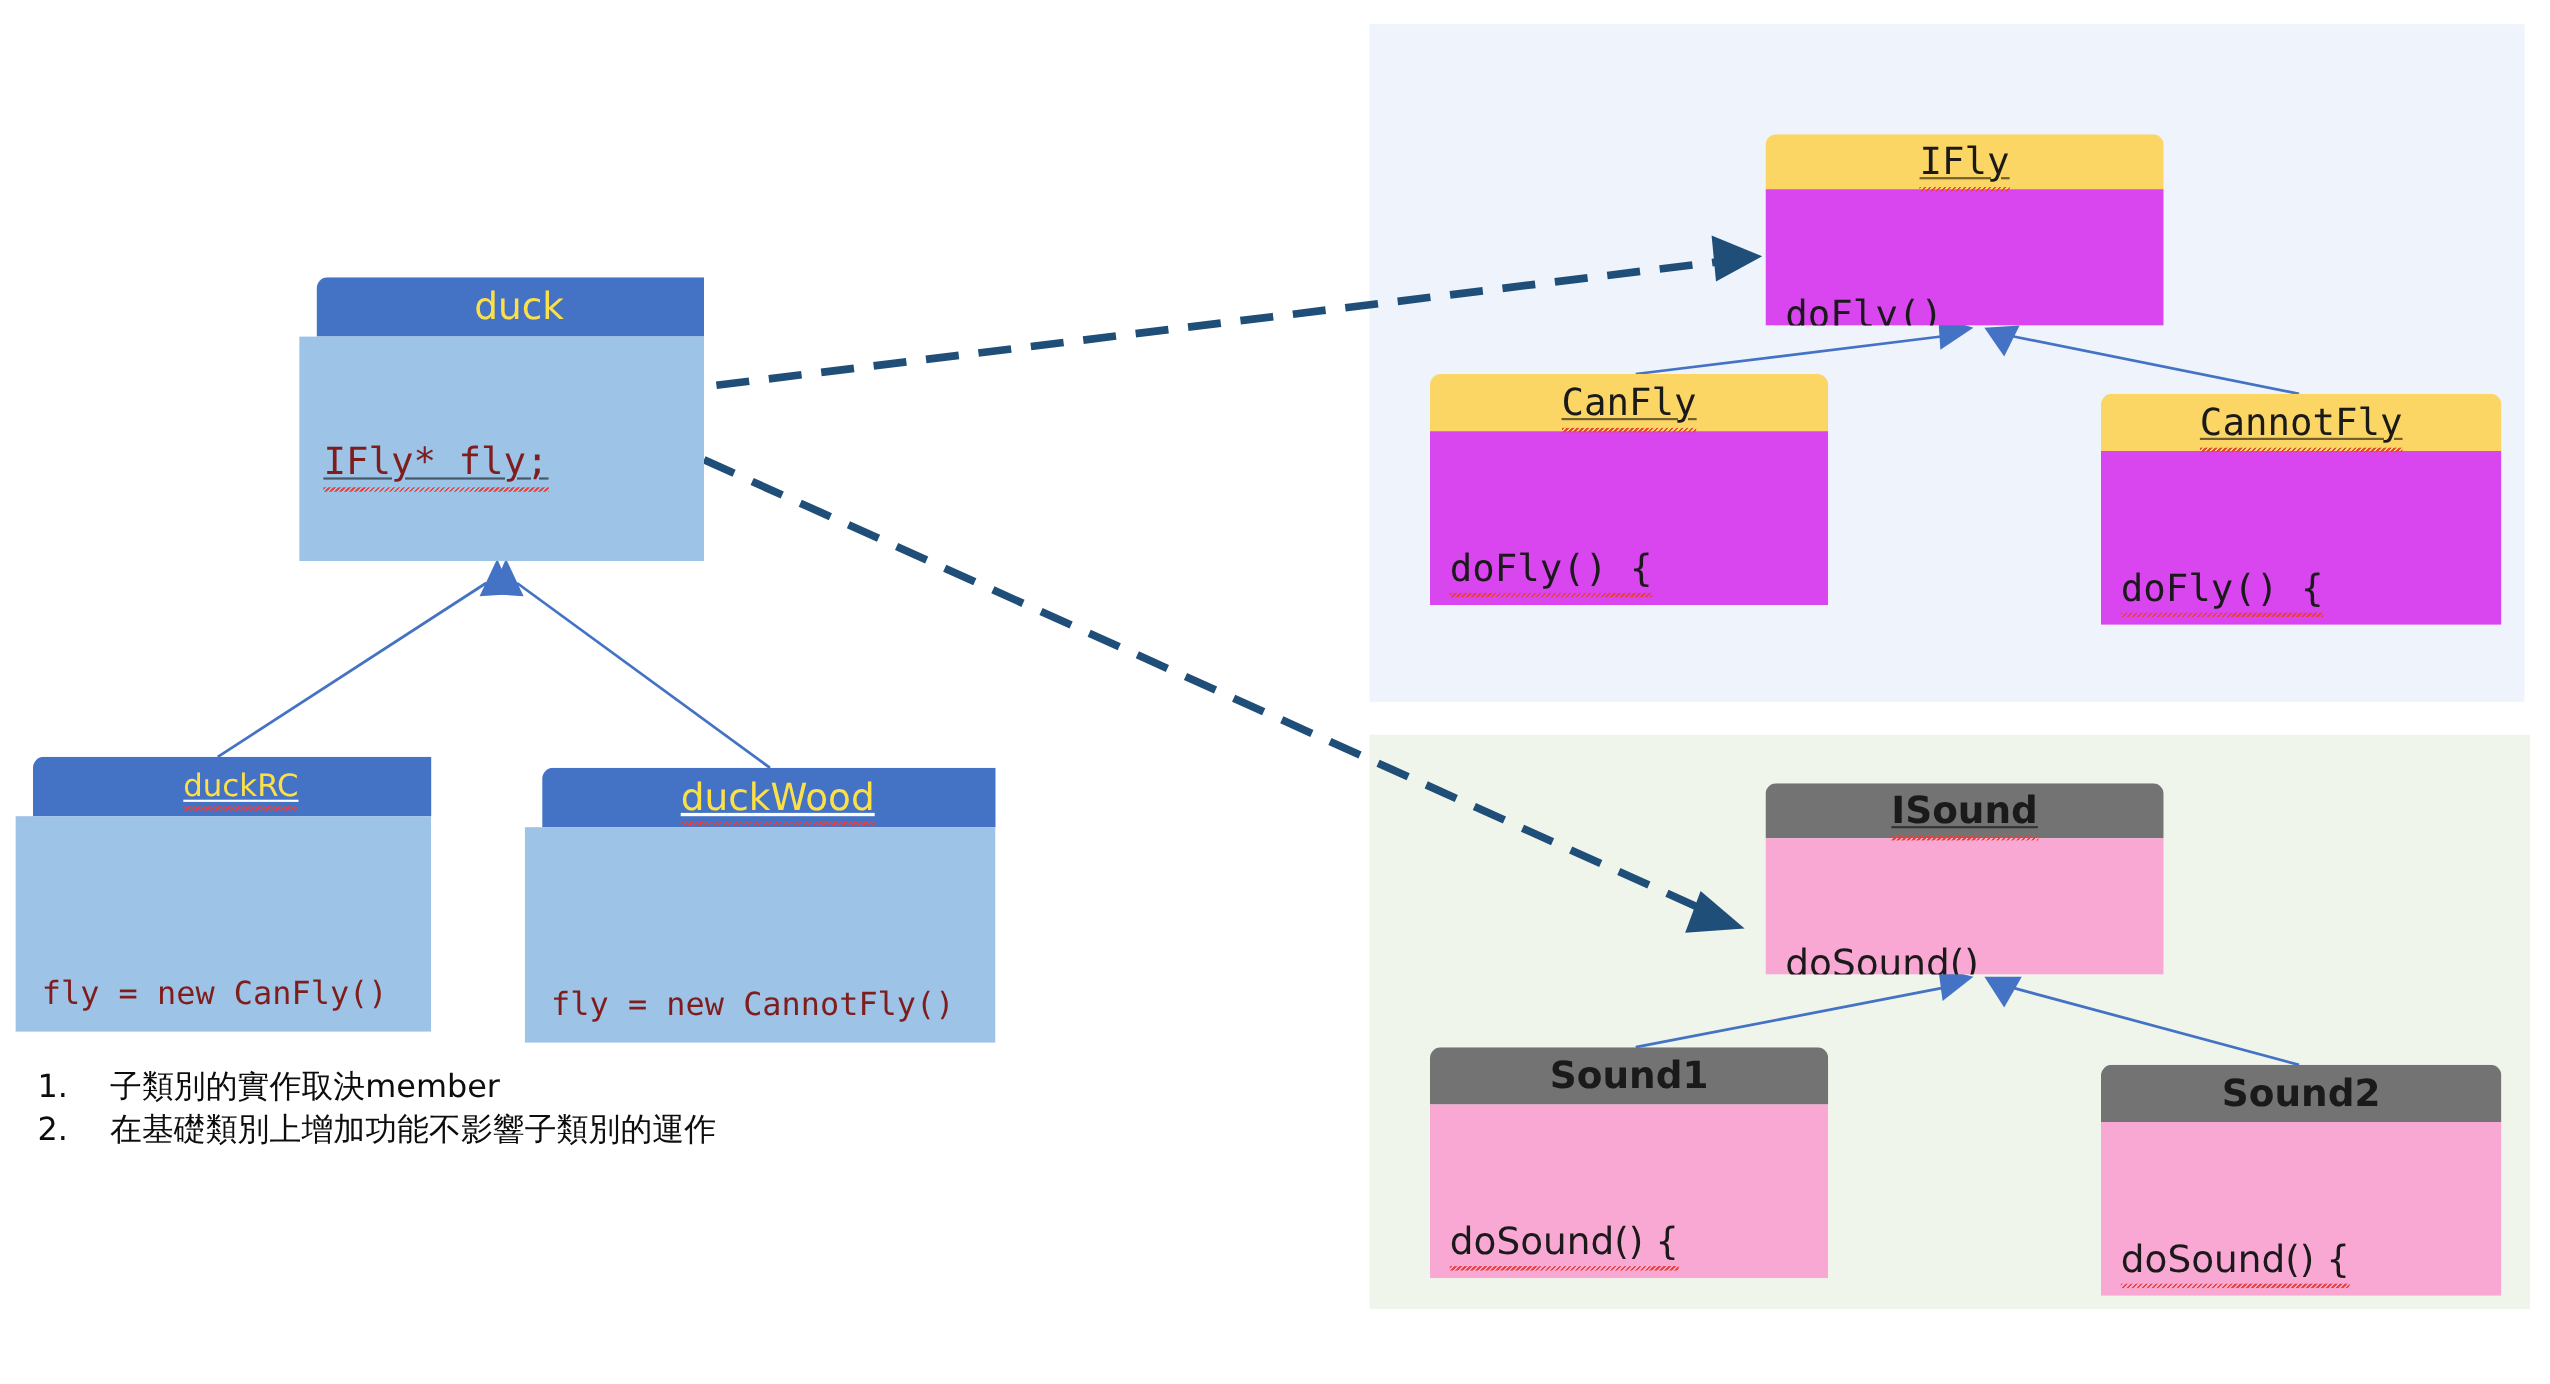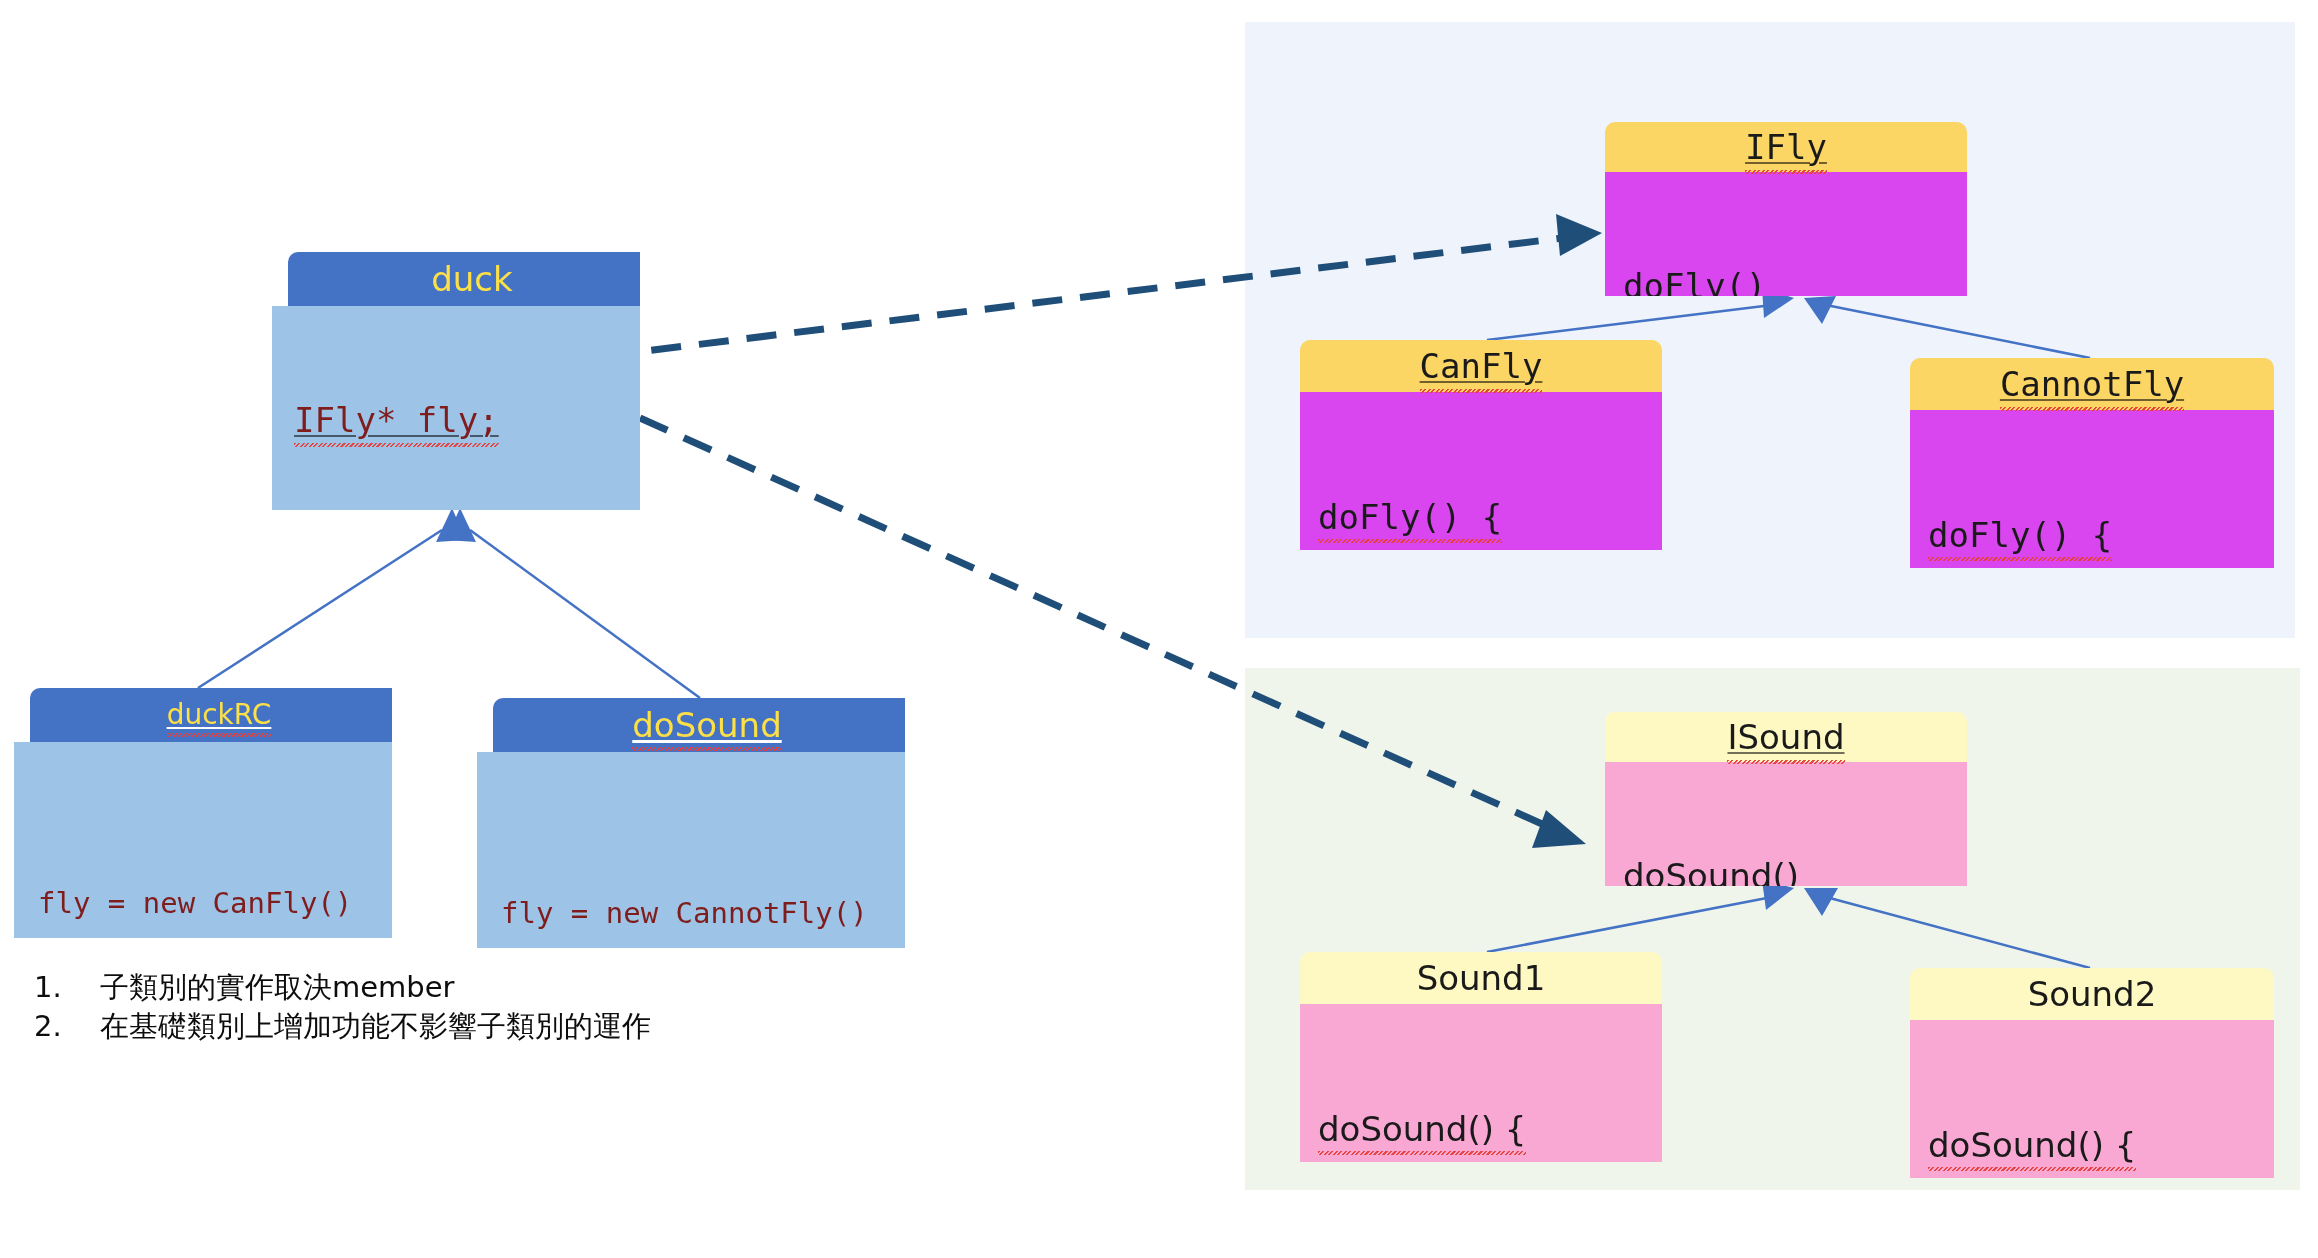--- a/index.html
+++ b/index.html
@@ -81,22 +81,23 @@
   .yellow .uml-head {
     background: #FBD665;
     color: #1a1a1a;
   }
   .yellow .uml-body {
     background: #d946ef;
     color: #1a1a1a;
   }
   
   .green .uml-head {
-    background: #fef9c3;
+    background: #737373;
     color: #1a1a1a;
+    font-weight: bold;
   }
   .green .uml-body {
     background: #f9a8d4;
     color: #1a1a1a;
   }
 
   .mono { font-family: "DejaVu Sans Mono", "Liberation Mono", monospace; }
   .sans { font-family: "DejaVu Sans", "Liberation Sans", sans-serif; }
 
   
@@ -259,21 +260,21 @@
     <div class="uml-head sans">
       <span class="sq-plain" style="text-decoration:underline; text-decoration-color:#ffffff; text-underline-offset:3px;">duckRC</span>
     </div>
     <div class="uml-body mono">
       <div>fly = new CanFly()</div>
     </div>
   </div>
 
   <div class="uml-box blue" id="box-duckwood">
     <div class="uml-head sans">
-      <span class="sq-plain" style="text-decoration:underline; text-decoration-color:#ffffff; text-underline-offset:3px;">doSound</span>
+      <span class="sq-plain" style="text-decoration:underline; text-decoration-color:#ffffff; text-underline-offset:3px;">duckWood</span>
     </div>
     <div class="uml-body mono">
       <div>fly = new CannotFly()</div>
     </div>
   </div>
 
   <div class="uml-box yellow" id="box-ifly">
     <div class="uml-head mono">
       <span class="sq">IFly</span>
     </div>

